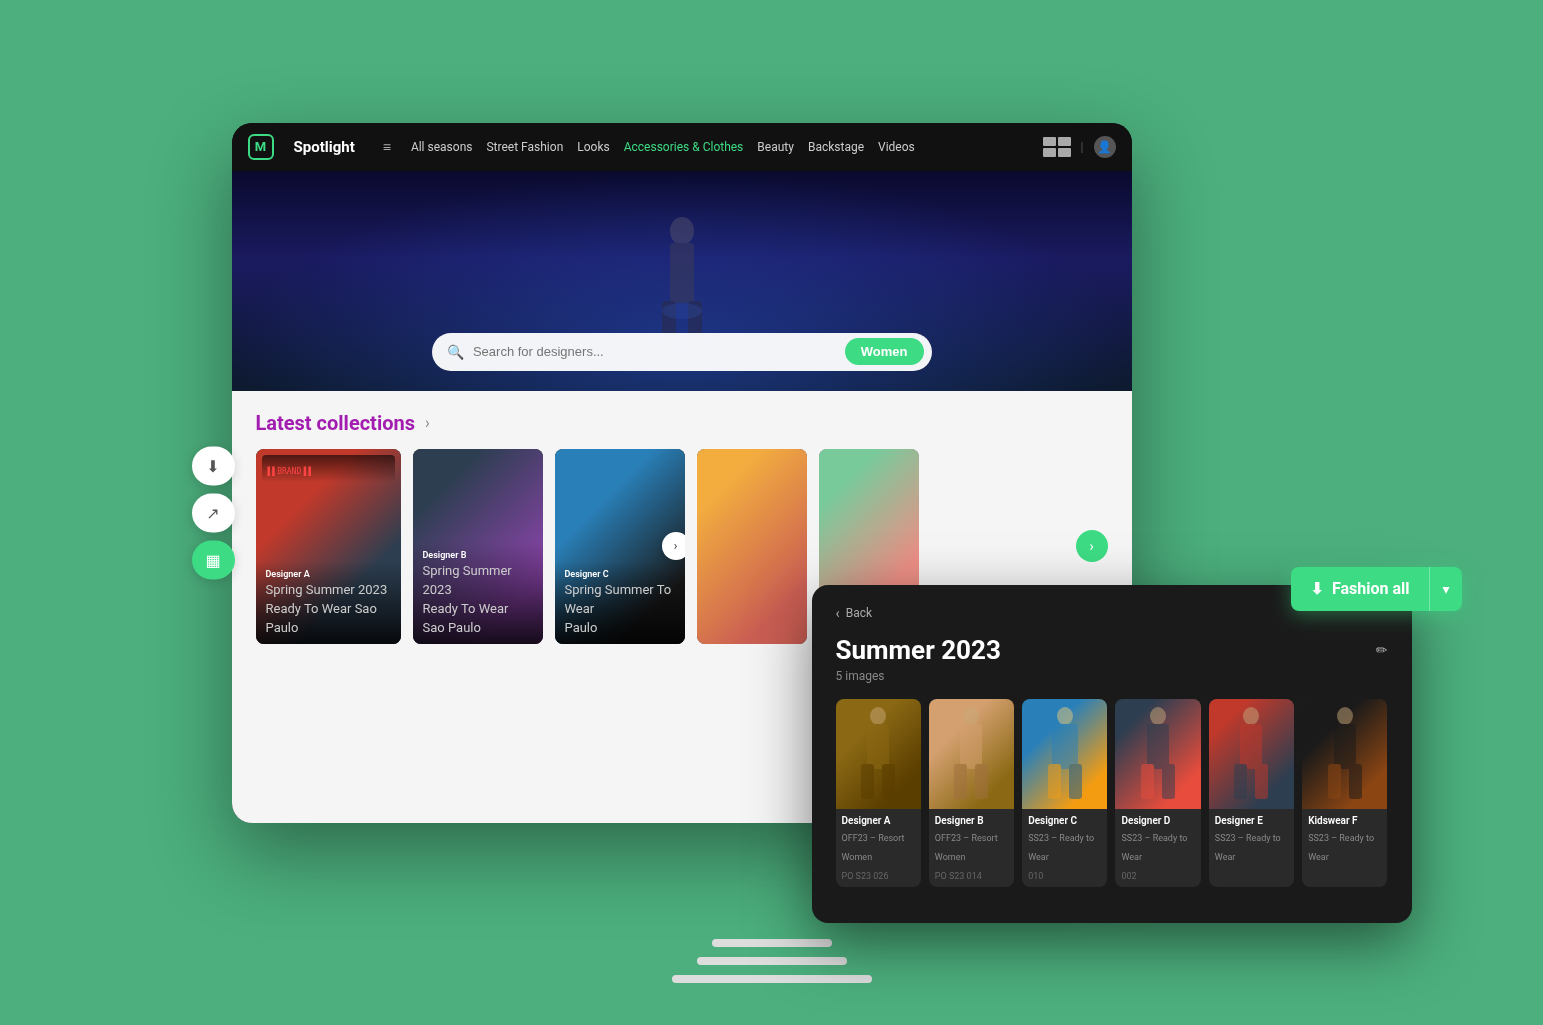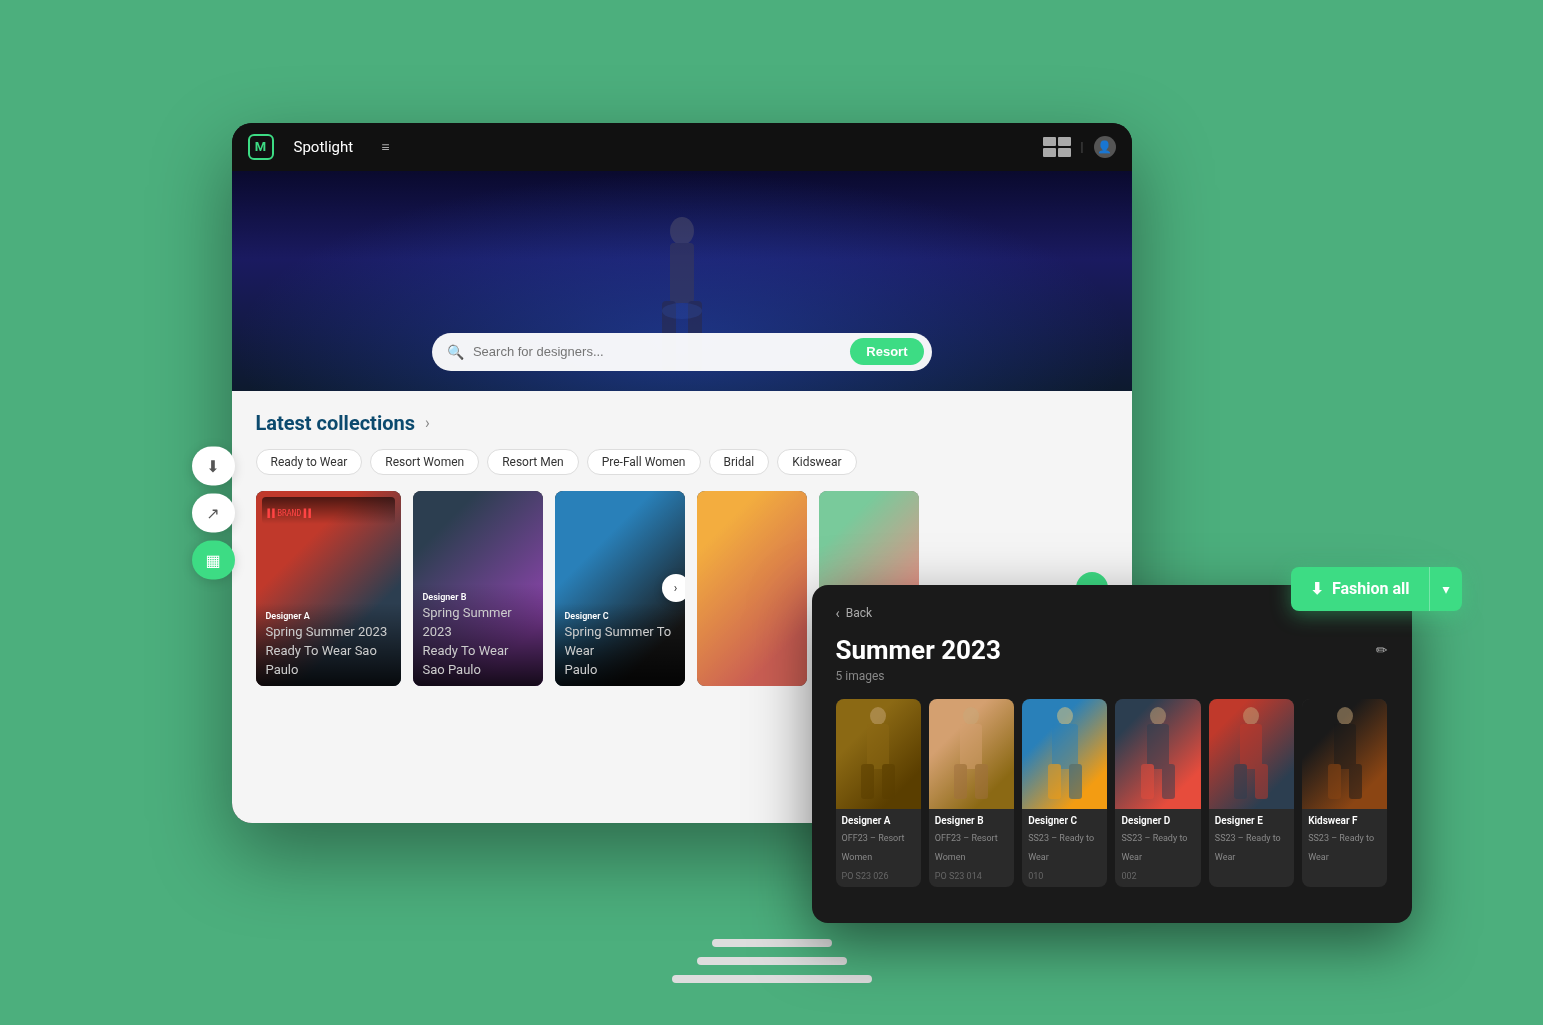--- a/index.html
+++ b/index.html
@@ -48,21 +48,21 @@
       width: 26px; height: 26px;
       background: transparent;
       border: 2px solid #3ddc84;
       border-radius: 6px;
       display: flex; align-items: center; justify-content: center;
       color: #3ddc84; font-weight: bold; font-size: 13px;
     }
     .app-title {
       color: #fff;
       font-size: 15px;
-      font-weight: 400;
+      font-weight: 700;
       text-align: center;
     }
     .hamburger {
       color: #aaa; font-size: 14px; margin-left: 8px;
     }
     .nav-links {
       display: flex; gap: 14px; align-items: center;
     }
     .nav-link {
       color: #ccc; font-size: 12px; cursor: pointer;
@@ -132,21 +132,21 @@
       padding: 20px 24px;
       flex: 1;
       height: calc(700px - 48px - 220px);
       overflow: hidden;
     }
     .section-header {
       display: flex; align-items: center; gap: 10px;
       margin-bottom: 14px;
     }
     .section-title {
-      font-size: 20px; font-weight: 700; color: #0c4a6e;
+      font-size: 20px; font-weight: 700; color: #a21caf;
     }
     .section-arrow {
       color: #888; font-size: 16px;
     }
     .filter-pills {
       display: flex; gap: 8px; margin-bottom: 16px;
     }
     .pill {
       background: #fff;
       border: 1px solid #ddd;
@@ -361,20 +361,29 @@
 <div class="scene">
 
   <div class="monitor">
 
     <div class="navbar">
       <div class="logo-box">
         <span>M</span>
       </div>
       <span class="app-title">Spotlight</span>
       <span class="hamburger">≡</span>
+      <div class="nav-links">
+        <span class="nav-link">All seasons</span>
+        <span class="nav-link">Street Fashion</span>
+        <span class="nav-link">Looks</span>
+        <span class="nav-link active">Accessories &amp; Clothes</span>
+        <span class="nav-link">Beauty</span>
+        <span class="nav-link">Backstage</span>
+        <span class="nav-link">Videos</span>
+      </div>
       <div class="nav-right">
         <div class="grid-icon">
           <span></span>
             <span></span>
             <span></span>
             <span></span>
         </div>
         <span style="color:#555;font-size:12px">|</span>
         <div class="user-icon">👤</div>
       </div>
@@ -386,36 +395,28 @@
       <svg style="position:absolute;bottom:10px;left:50%;transform:translateX(-50%);opacity:0.6;" width="80" height="170" viewBox="0 0 80 170">
         <ellipse cx="40" cy="20" rx="12" ry="14" fill="#4a4a6a"></ellipse>
         <rect x="28" y="32" width="24" height="60" rx="4" fill="#3a3a5a"></rect>
         <rect x="20" y="90" width="14" height="70" rx="4" fill="#2a2a4a"></rect>
         <rect x="46" y="90" width="14" height="70" rx="4" fill="#2a2a4a"></rect>
         <ellipse cx="40" cy="100" rx="20" ry="8" fill="rgba(60,100,200,0.3)"></ellipse>
       </svg>
       <div class="search-bar">
         <span class="search-icon-wrap">🔍</span>
         <input class="search-input" type="text" placeholder="Search for designers..." style="">
-        <button class="search-btn">Resort</button>
+        <button class="search-btn">Women</button>
       </div>
     </div>
 
     <div class="main-content">
       <div class="section-header">
         <span class="section-title">Latest collections</span>
         <span class="section-arrow">›</span>
-      </div>
-      <div class="filter-pills">
-        <span class="pill">Ready to Wear</span>
-        <span class="pill">Resort Women</span>
-        <span class="pill">Resort Men</span>
-        <span class="pill">Pre-Fall Women</span>
-        <span class="pill">Bridal</span>
-        <span class="pill">Kidswear</span>
       </div>
       <div class="collection-row">
 
         <div class="col-card" style="width:145px;height:195px;">
           <div class="col-card-img fashion-fig fashion-a"></div>
           <div style="position:absolute;top:6px;left:6px;right:6px;background:linear-gradient(to bottom,rgba(0,0,0,0.6),transparent);padding:4px 6px;border-radius:4px;">
             <span style="color:#ff4444;font-size:8px;font-family:monospace;">▌▌BRAND▐▐</span>
           </div>
           <div class="card-overlay">
             <span class="card-label">Designer A</span>

